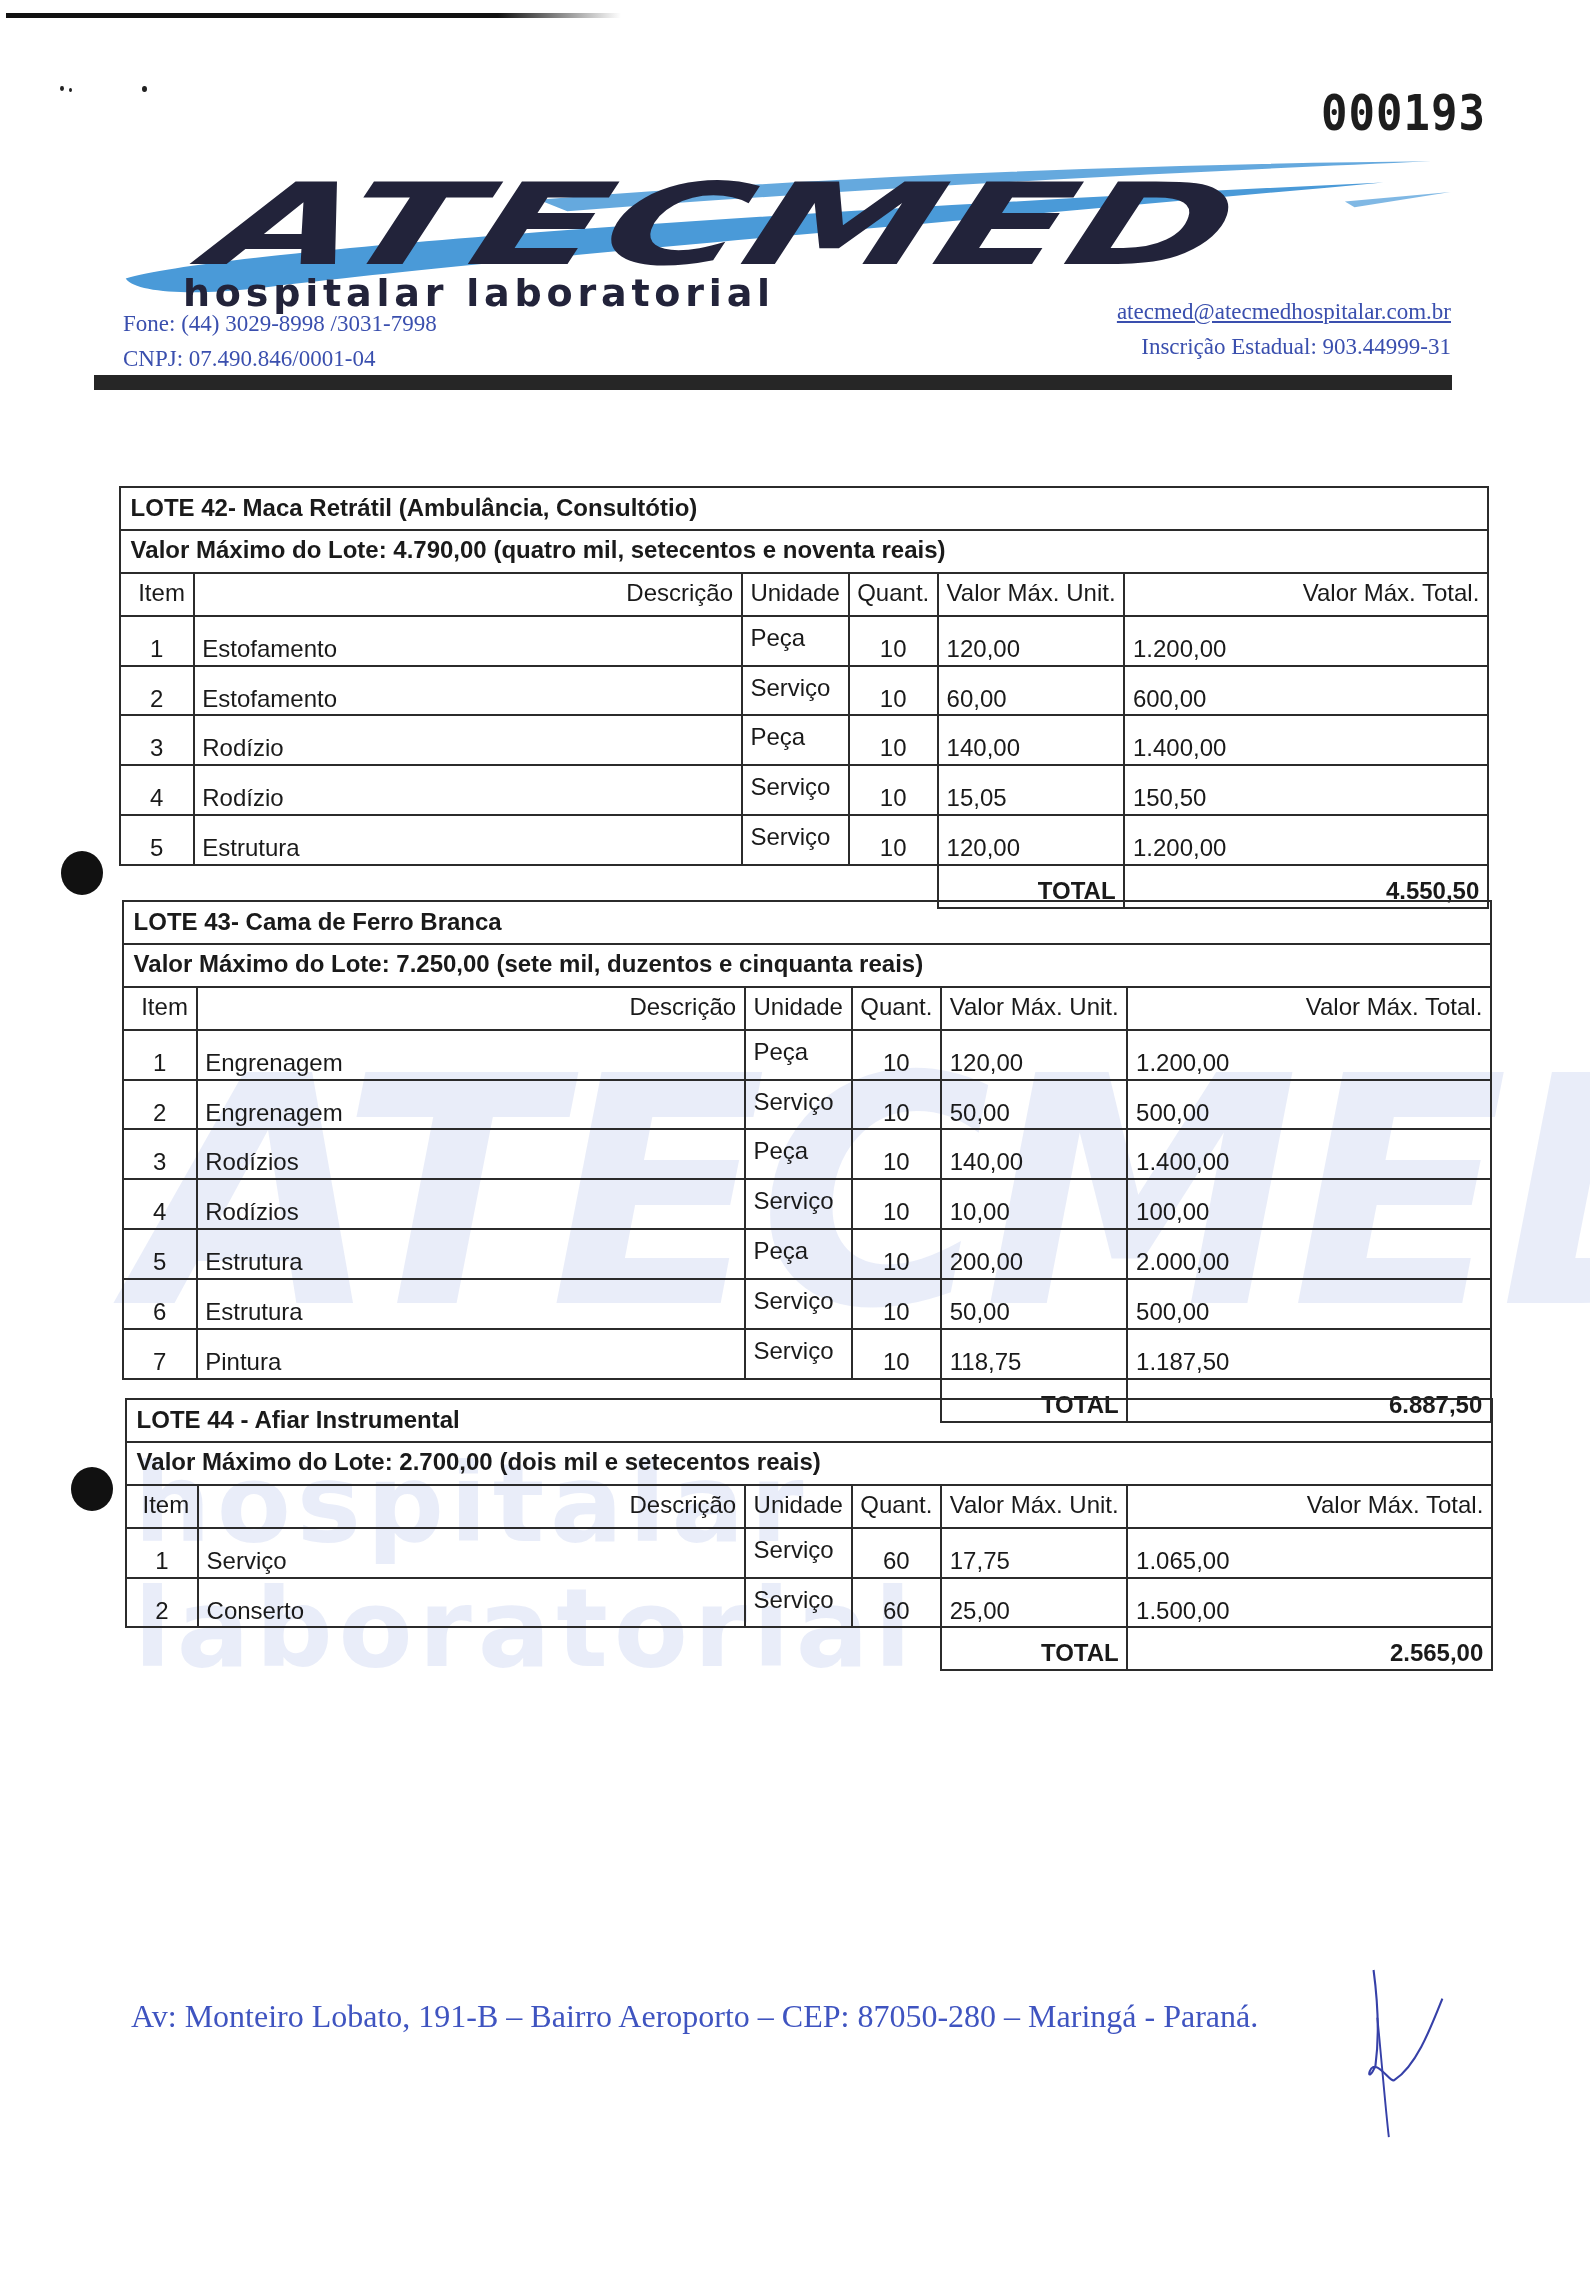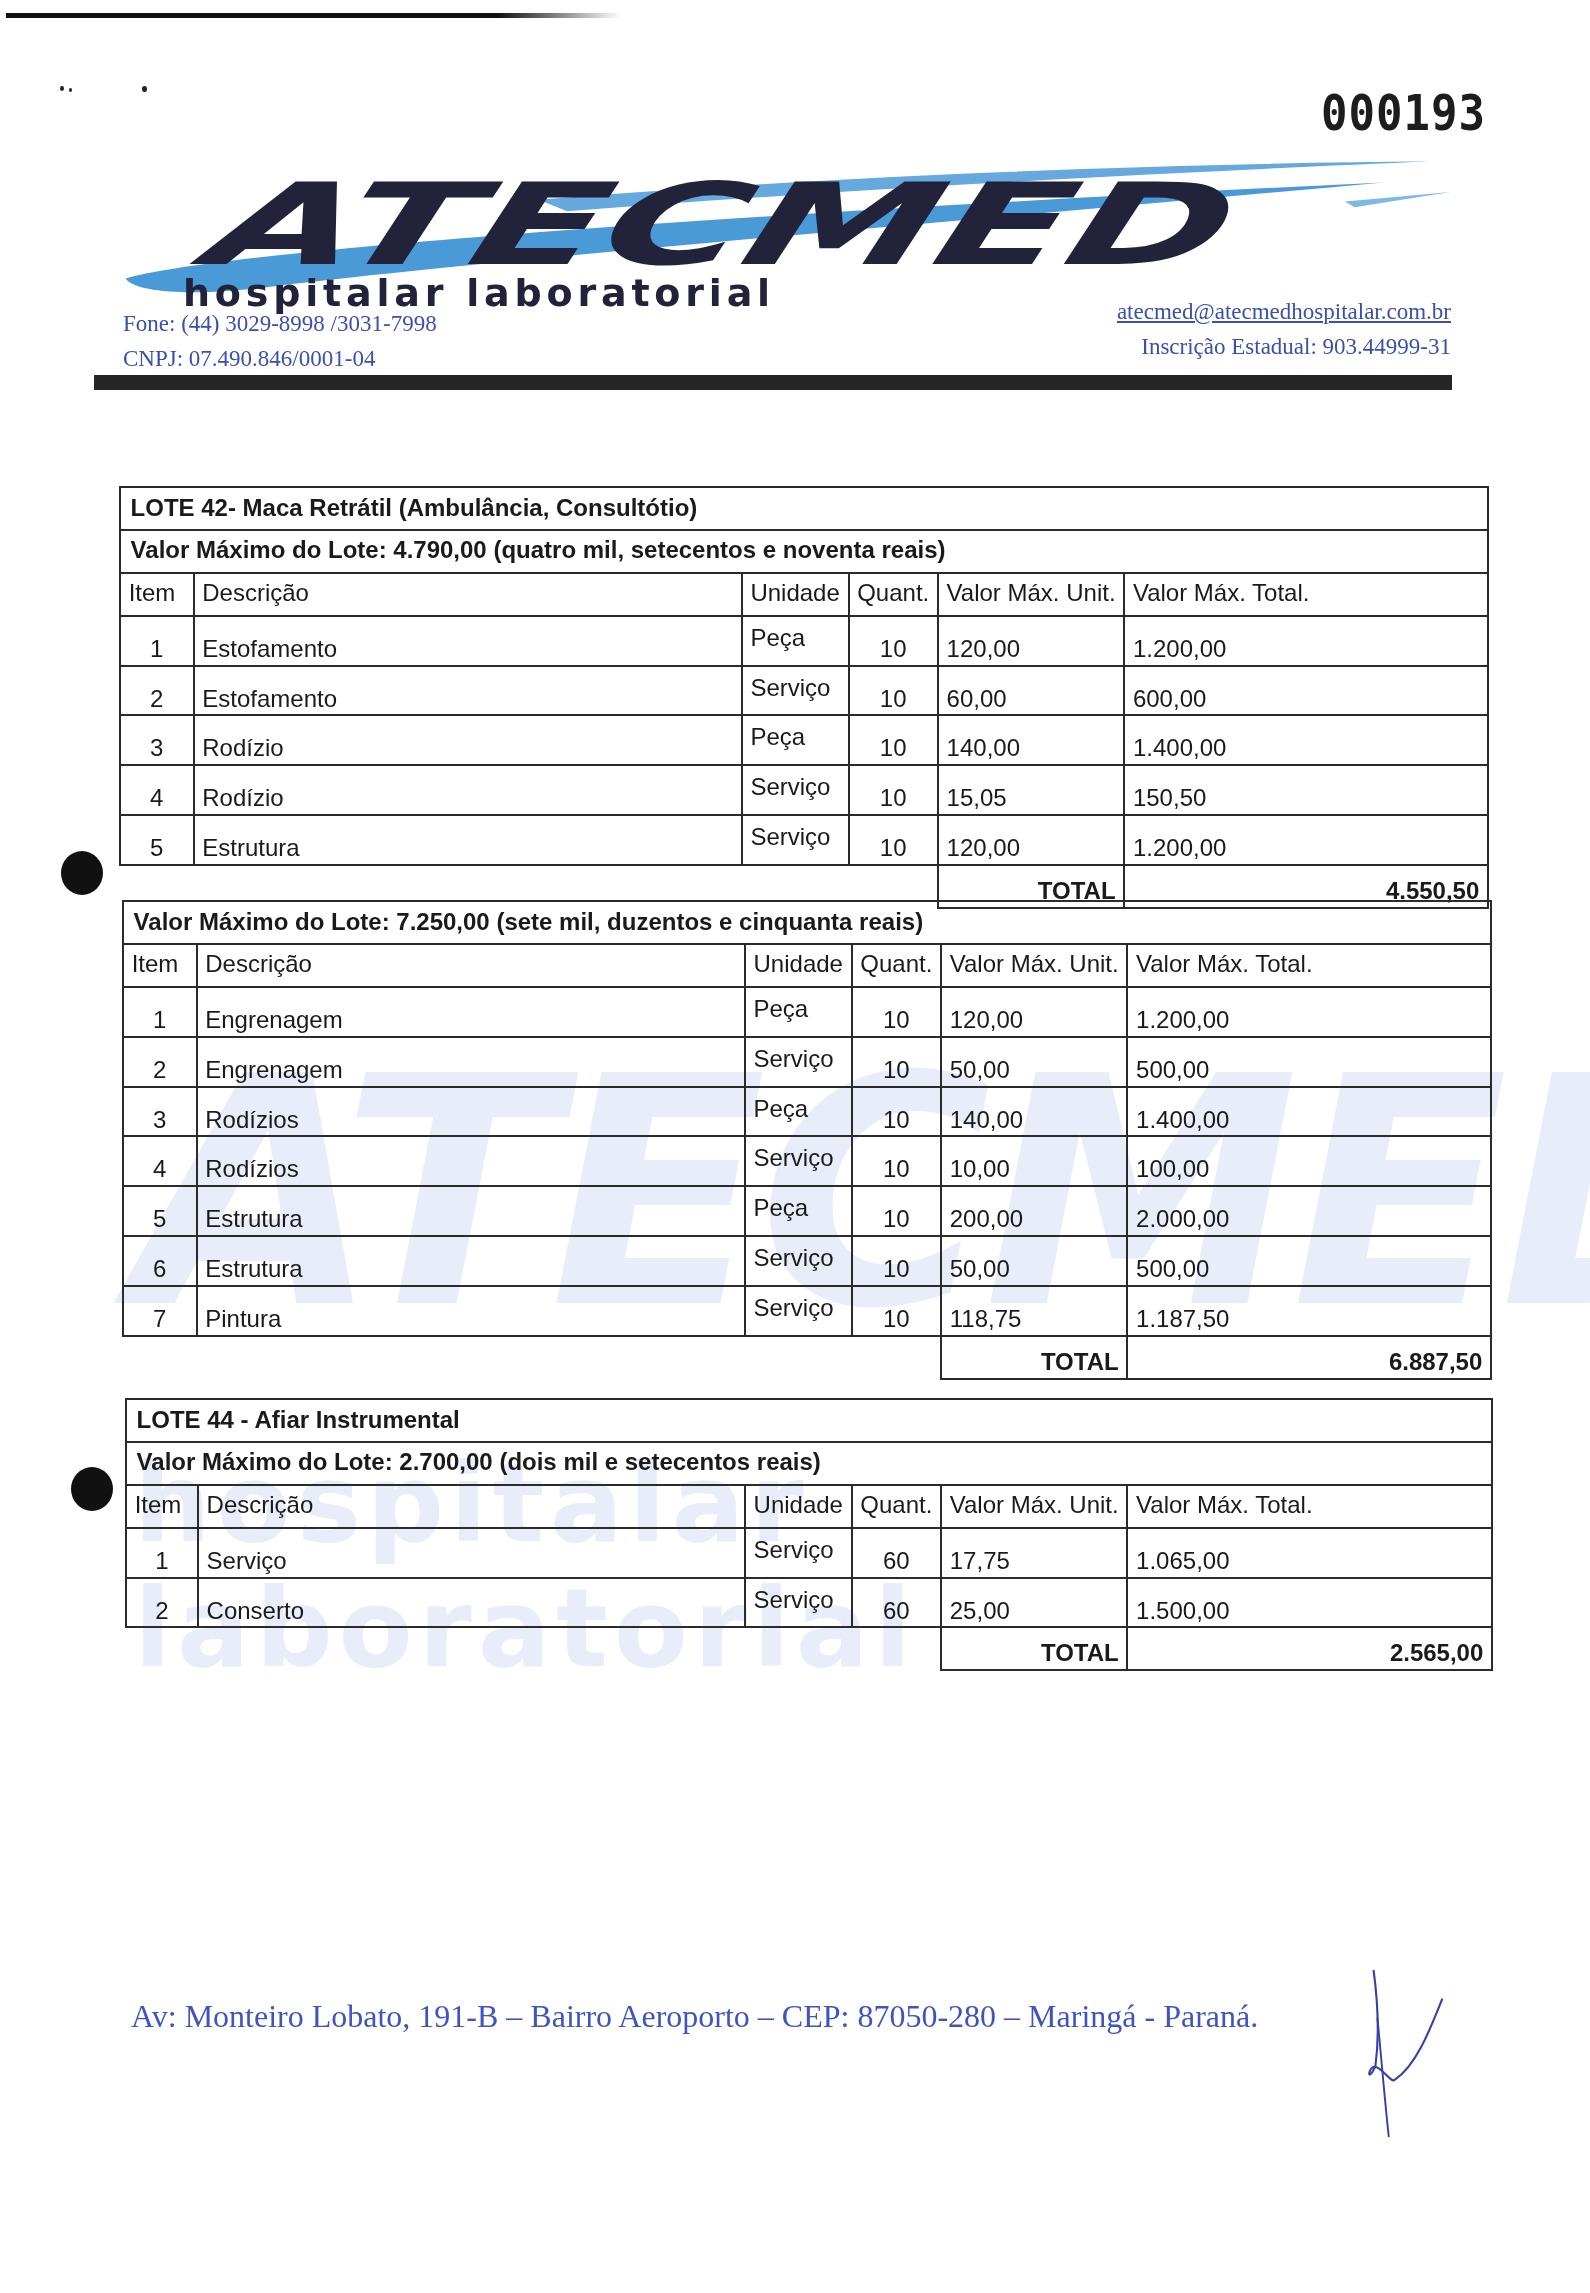--- a/index.html
+++ b/index.html
@@ -27,21 +27,21 @@
   .contact-right .email { text-decoration: underline; }
 
   .header-bar { left: 94px; top: 375px; width: 1358px; height: 15.4px; background: #262626; }
 
   
   .lote { position: absolute; border-collapse: collapse; }
   .lote td { border: 2.9px solid #2b2b2b; padding: 0 7.7px; font-size: 24px; height: 39px;
              vertical-align: bottom; padding-bottom: 1.9px; white-space: nowrap; }
   .lote .title-row td, .lote .valor-row td { font-weight: bold; text-align: left; font-size: 24px;
              vertical-align: middle; padding-left: 9.6px; margin-left: 44px; }
-  .lote .head-row td { vertical-align: middle; text-align: left; }
+  .lote .head-row td { vertical-align: middle; text-align: right; }
   .lote td.c-item { text-align: center; }
   .lote td.c-desc { text-align: left; }
   .lote td.c-unit { text-align: left; vertical-align: top; padding-top: 7px; }
   .lote td.c-qty { text-align: center; }
   .lote td.c-num { text-align: left; margin-left: 43px; }
   .lote .total-row td.blank { border: none; }
   .lote .total-row td.t-label { text-align: right; font-weight: bold; }
   .lote .total-row td.t-value { text-align: right; font-weight: bold; }
 
   .watermark { font-family: "DejaVu Sans", sans-serif; font-weight: bold; color: rgba(120,140,215,0.16);
@@ -167,20 +167,23 @@
 <table class="lote" style="left:122px;top:900px;width:1370px;">
   <colgroup>
       <col style="width:75px">
       <col style="width:607px">
       <col style="width:80px">
       <col style="width:75px">
       <col style="width:144px">
       <col style="width:389px">
     </colgroup>
   <tbody>
+      <tr class="title-row">
+    <td colspan="6">LOTE   43-  Cama de Ferro Branca</td>
+  </tr>
   <tr class="valor-row">
     <td colspan="6">Valor Máximo do Lote: 7.250,00 (sete mil, duzentos e cinquanta reais)</td>
   </tr>
   <tr class="head-row">
     <td>Item</td>
     <td>Descrição</td>
     <td>Unidade</td>
     <td>Quant.</td>
     <td>Valor Máx. Unit.</td>
     <td>Valor Máx. Total.</td>

